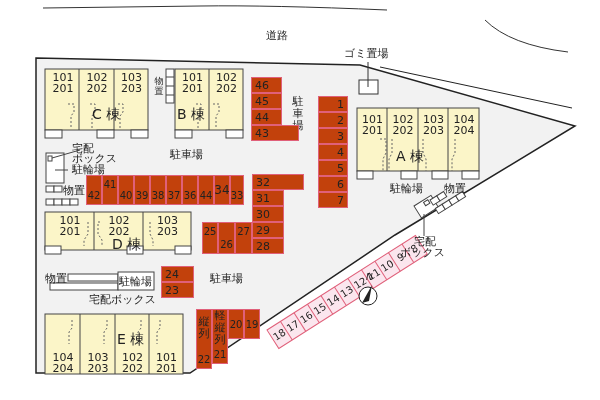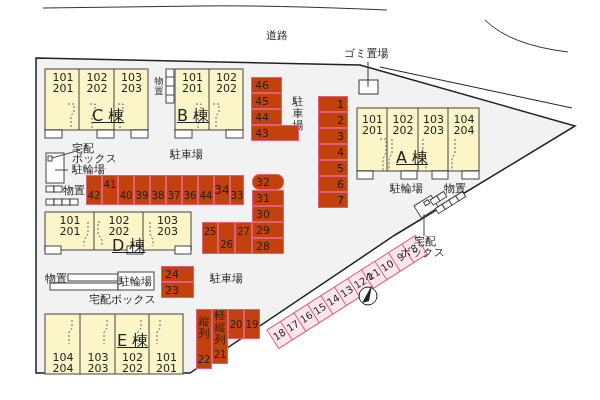--- a/index.html
+++ b/index.html
@@ -1,21 +1,21 @@
 <!DOCTYPE html>
 <html><head>
 <meta charset="utf-8">
 <style>
   html,body{margin:0;padding:0;background:#fff;}
   body{width:600px;height:400px;position:relative;overflow:hidden;font-family:"DejaVu Sans","Liberation Sans",sans-serif;color:#222;}
   svg{position:absolute;left:0;top:0;}
   .lbl{position:absolute;font-size:11px;line-height:12px;color:#222;white-space:nowrap;}
   .vlbl{position:absolute;font-size:11px;line-height:12px;width:12px;text-align:center;white-space:normal;word-break:break-all;}
   .unit{position:absolute;font-size:11px;line-height:11px;text-align:center;color:#222;}
-  .bname{position:absolute;font-size:16px;text-decoration:underline;}
+  .bname{position:absolute;font-size:14px;}
   .pk{position:absolute;background:#c2410c;border:1px solid #e0607a;box-sizing:border-box;font-size:11px;color:#222;display:flex;align-items:center;}
   .pk.r{justify-content:flex-end;padding-right:3px;}
   .pk.l{justify-content:flex-start;padding-left:3px;}
   .pk.c{justify-content:center;}
 </style>
 </head>
 <body>
 
 <svg width="600" height="400">
 
@@ -254,21 +254,21 @@
 <div class="pk c" style="left:102px;top:175px;width:16px;height:30px;font-size:10px;align-items:flex-end;padding-bottom:14px;">41</div>
 <div class="pk c" style="left:118px;top:175px;width:16px;height:30px;font-size:10px;align-items:flex-end;padding-bottom:3px;">40</div>
 <div class="pk c" style="left:134px;top:175px;width:16px;height:30px;font-size:10px;align-items:flex-end;padding-bottom:3px;">39</div>
 <div class="pk c" style="left:150px;top:175px;width:16px;height:30px;font-size:10px;align-items:flex-end;padding-bottom:3px;">38</div>
 <div class="pk c" style="left:166px;top:175px;width:16px;height:30px;font-size:10px;align-items:flex-end;padding-bottom:3px;">37</div>
 <div class="pk c" style="left:182px;top:175px;width:16px;height:30px;font-size:10px;align-items:flex-end;padding-bottom:3px;">36</div>
 <div class="pk c" style="left:198px;top:175px;width:16px;height:30px;font-size:10px;align-items:flex-end;padding-bottom:3px;">44</div>
 <div class="pk c" style="left:214px;top:175px;width:16px;height:30px;font-size:12px;align-items:flex-end;padding-bottom:7px;">34</div>
 <div class="pk c" style="left:230px;top:175px;width:14px;height:30px;font-size:10px;align-items:flex-end;padding-bottom:3px;">33</div>
 
-<div class="pk l" style="left:252px;top:174px;width:32px;height:16px;border-radius:7px;">32</div>
+<div class="pk l" style="left:252px;top:174px;width:52px;height:16px;">32</div>
 <div class="pk l" style="left:252px;top:190px;width:32px;height:16px;">31</div>
 <div class="pk l" style="left:252px;top:206px;width:32px;height:16px;">30</div>
 <div class="pk l" style="left:252px;top:222px;width:32px;height:16px;">29</div>
 <div class="pk l" style="left:252px;top:238px;width:32px;height:16px;">28</div>
 
 <div class="pk c" style="left:202px;top:222px;width:16px;height:32px;font-size:10px;align-items:flex-start;padding-top:3px;">25</div>
 <div class="pk c" style="left:218px;top:222px;width:17px;height:32px;font-size:10px;align-items:flex-start;padding-top:16px;">26</div>
 <div class="pk c" style="left:235px;top:222px;width:17px;height:32px;font-size:10px;align-items:flex-start;padding-top:3px;">27</div>
 
 <div class="pk l" style="left:161px;top:266px;width:33px;height:16px;">24</div>

